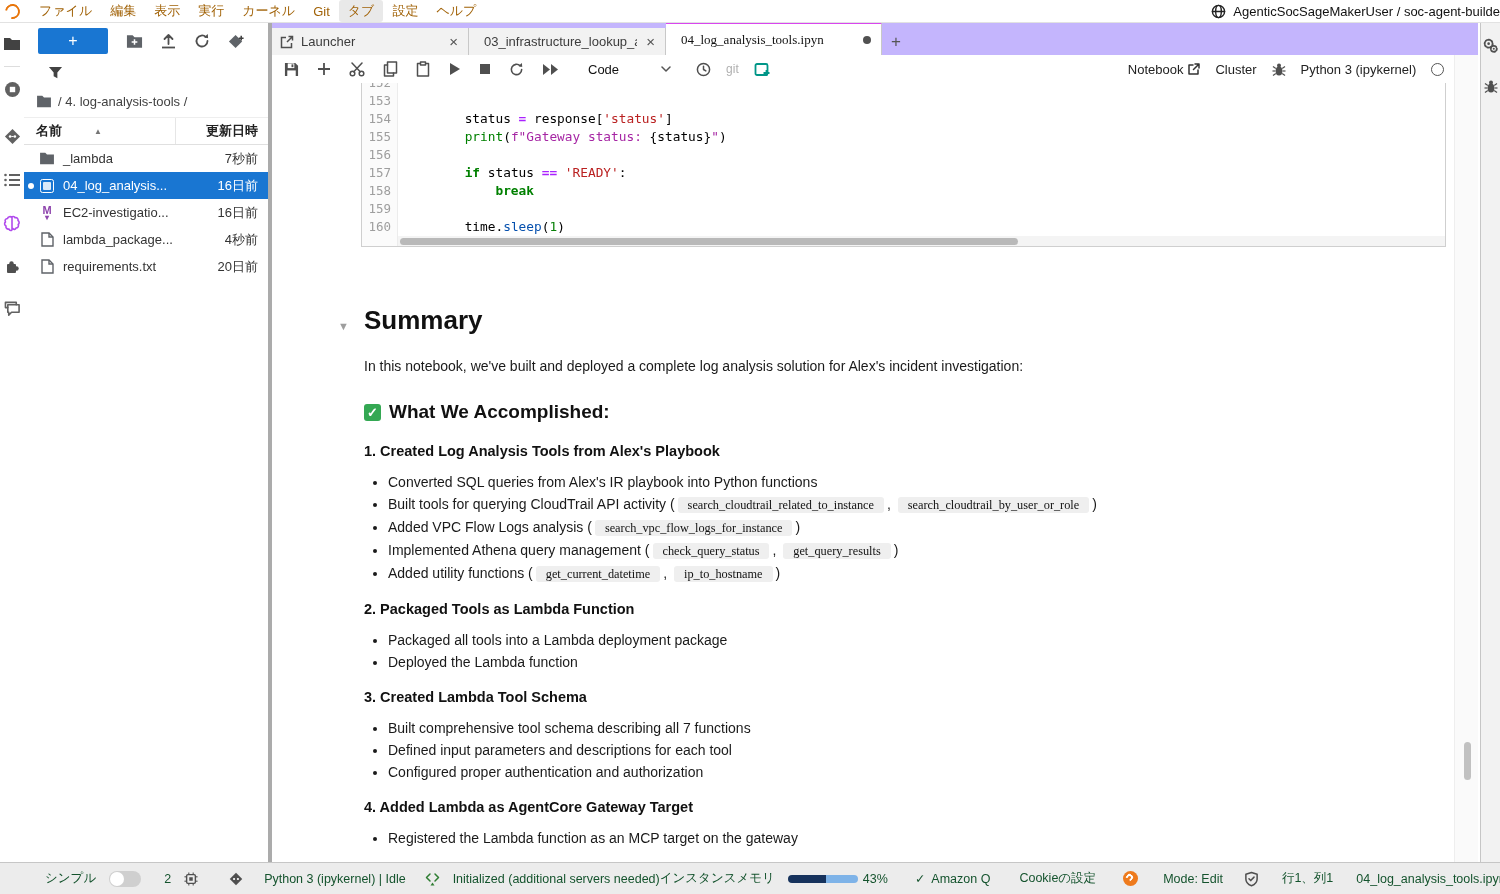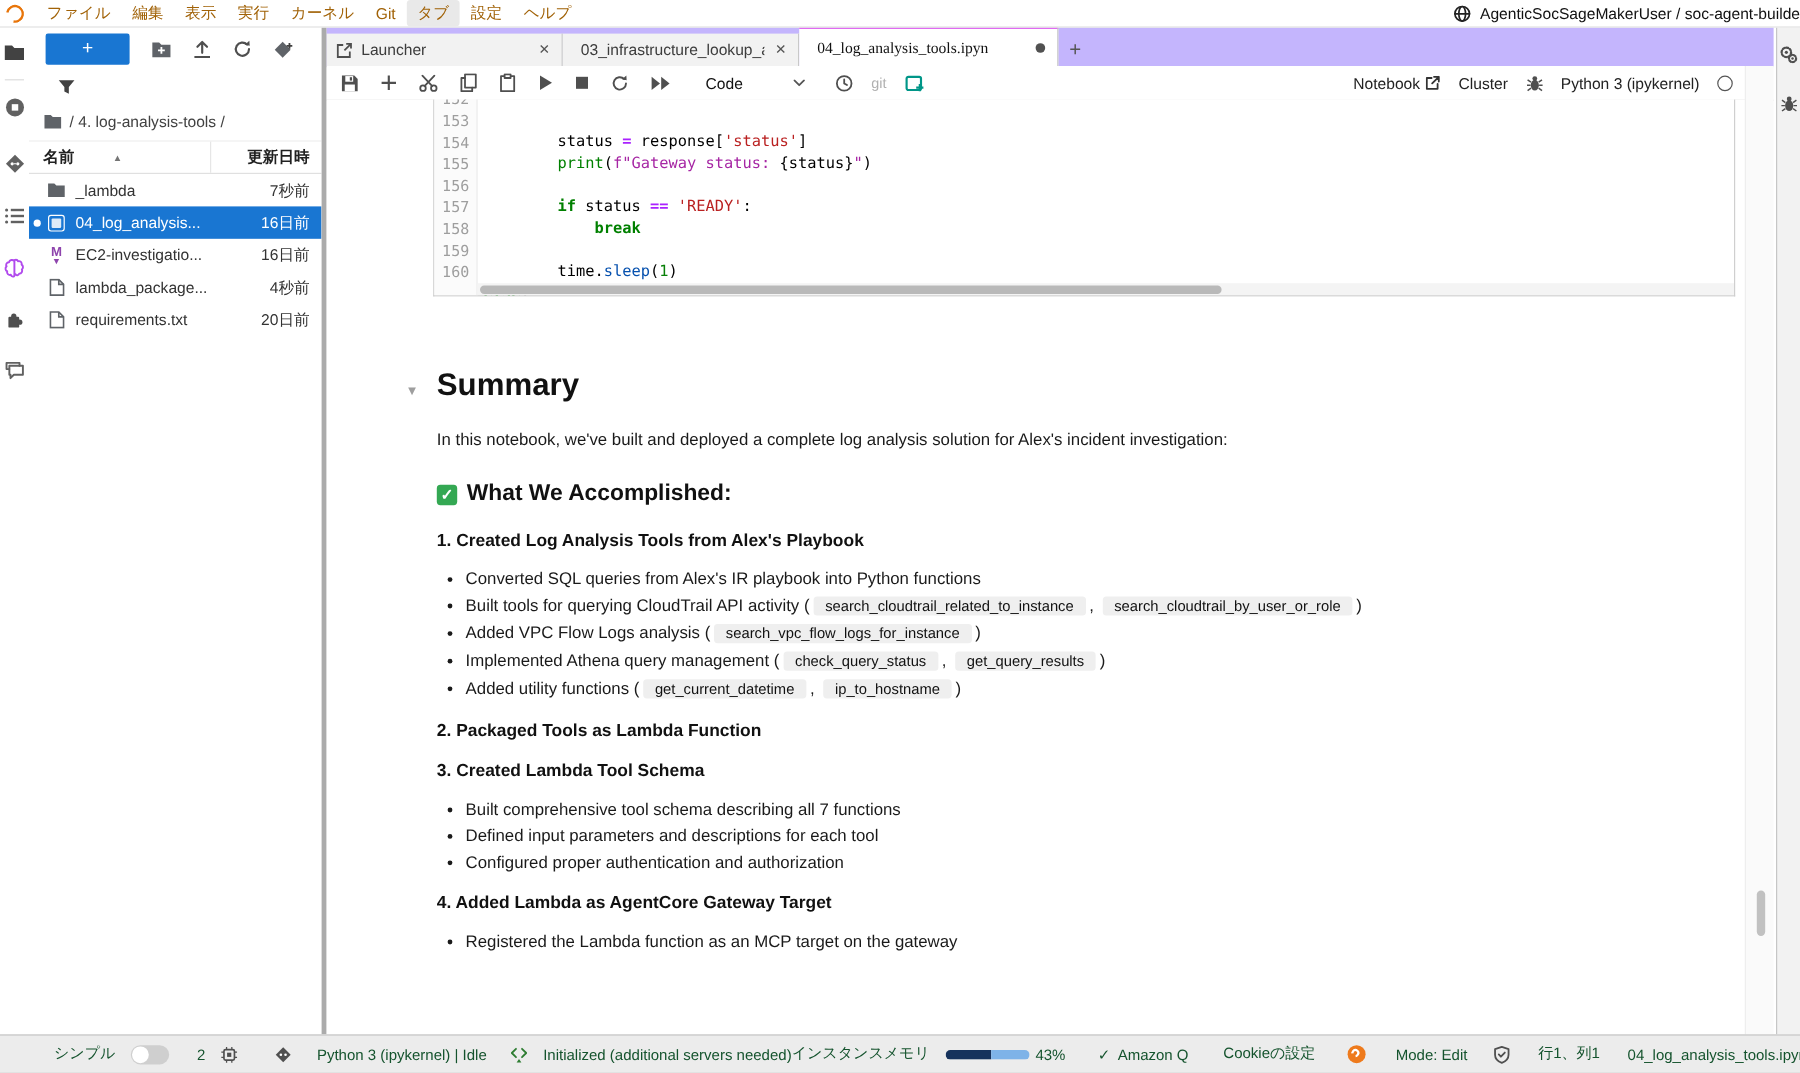--- a/index.html
+++ b/index.html
@@ -98,21 +98,21 @@
            font-size:12.8px;line-height:17px;color:#111;white-space:pre;}
 
   .md-collapser{position:absolute;left:66px;top:237px;color:#9e9e9e;font-size:11px;cursor:pointer;}
   .markdown{position:absolute;left:92px;top:222px;width:1080px;color:#1a1a1a;}
   .markdown h1{font-size:26px;line-height:30px;margin:0 0 22px;font-weight:bold;color:#111;}
   .markdown p{font-size:14px;line-height:19px;margin:0 0 24px;}
   .markdown h3{font-size:19px;line-height:24px;margin:0 0 18px;font-weight:bold;display:flex;align-items:center;gap:8px;color:#111;}
   .markdown h4{font-size:14.5px;line-height:18px;margin:16px 0 12px;font-weight:bold;color:#111;}
   .markdown ul{margin:0 0 6px;padding-left:24px;list-style:disc;}
   .markdown li{font-size:14px;line-height:20px;margin-bottom:2px;}
-  .chip{font-family:Liberation Sans, sans-serif;font-size:12.3px;background:#efefef;
+  .chip{font-family:Liberation Serif, serif;font-size:12.3px;background:#efefef;
         border-radius:3px;padding:1px 10px;margin:0 3px;color:#111;}
   .check-badge{display:inline-block;width:17px;height:17px;background:#34a853;border-radius:3px;
                color:#fff;font-size:13px;line-height:17px;text-align:center;font-weight:bold;}
 
   .vthumb{position:absolute;left:1464px;top:742px;width:7px;height:38px;background:#c1c1c1;border-radius:4px;z-index:8;}
   .scroll-gutter{position:absolute;right:22px;top:55px;width:23px;bottom:32px;background:#fafafa;border-left:1px solid #eee;}
 
   
   .activity-right{position:absolute;right:0;top:22px;width:19px;bottom:32px;background:#f2f2f2;
                   border-left:1px solid #c6c6c6;display:flex;flex-direction:column;align-items:center;}
@@ -479,20 +479,24 @@
         <div id="md-sections">
             <h4>1. Created Log Analysis Tools from Alex's Playbook</h4>
             <ul>
               <li><span>Converted SQL queries from Alex's IR playbook into Python functions</span></li>
               <li><span>Built tools for querying CloudTrail API activity (</span><span class="chip">search_cloudtrail_related_to_instance</span><span>, </span><span class="chip">search_cloudtrail_by_user_or_role</span><span>)</span></li>
               <li><span>Added VPC Flow Logs analysis (</span><span class="chip">search_vpc_flow_logs_for_instance</span><span>)</span></li>
               <li><span>Implemented Athena query management (</span><span class="chip">check_query_status</span><span>, </span><span class="chip">get_query_results</span><span>)</span></li>
               <li><span>Added utility functions (</span><span class="chip">get_current_datetime</span><span>, </span><span class="chip">ip_to_hostname</span><span>)</span></li>
             </ul>
             <h4>2. Packaged Tools as Lambda Function</h4>
+            <ul>
+              <li><span>Packaged all tools into a Lambda deployment package</span></li>
+              <li><span>Deployed the Lambda function</span></li>
+            </ul>
             <h4>3. Created Lambda Tool Schema</h4>
             <ul>
               <li><span>Built comprehensive tool schema describing all 7 functions</span></li>
               <li><span>Defined input parameters and descriptions for each tool</span></li>
               <li><span>Configured proper authentication and authorization</span></li>
             </ul>
             <h4>4. Added Lambda as AgentCore Gateway Target</h4>
             <ul>
               <li><span>Registered the Lambda function as an MCP target on the gateway</span></li>
             </ul>

